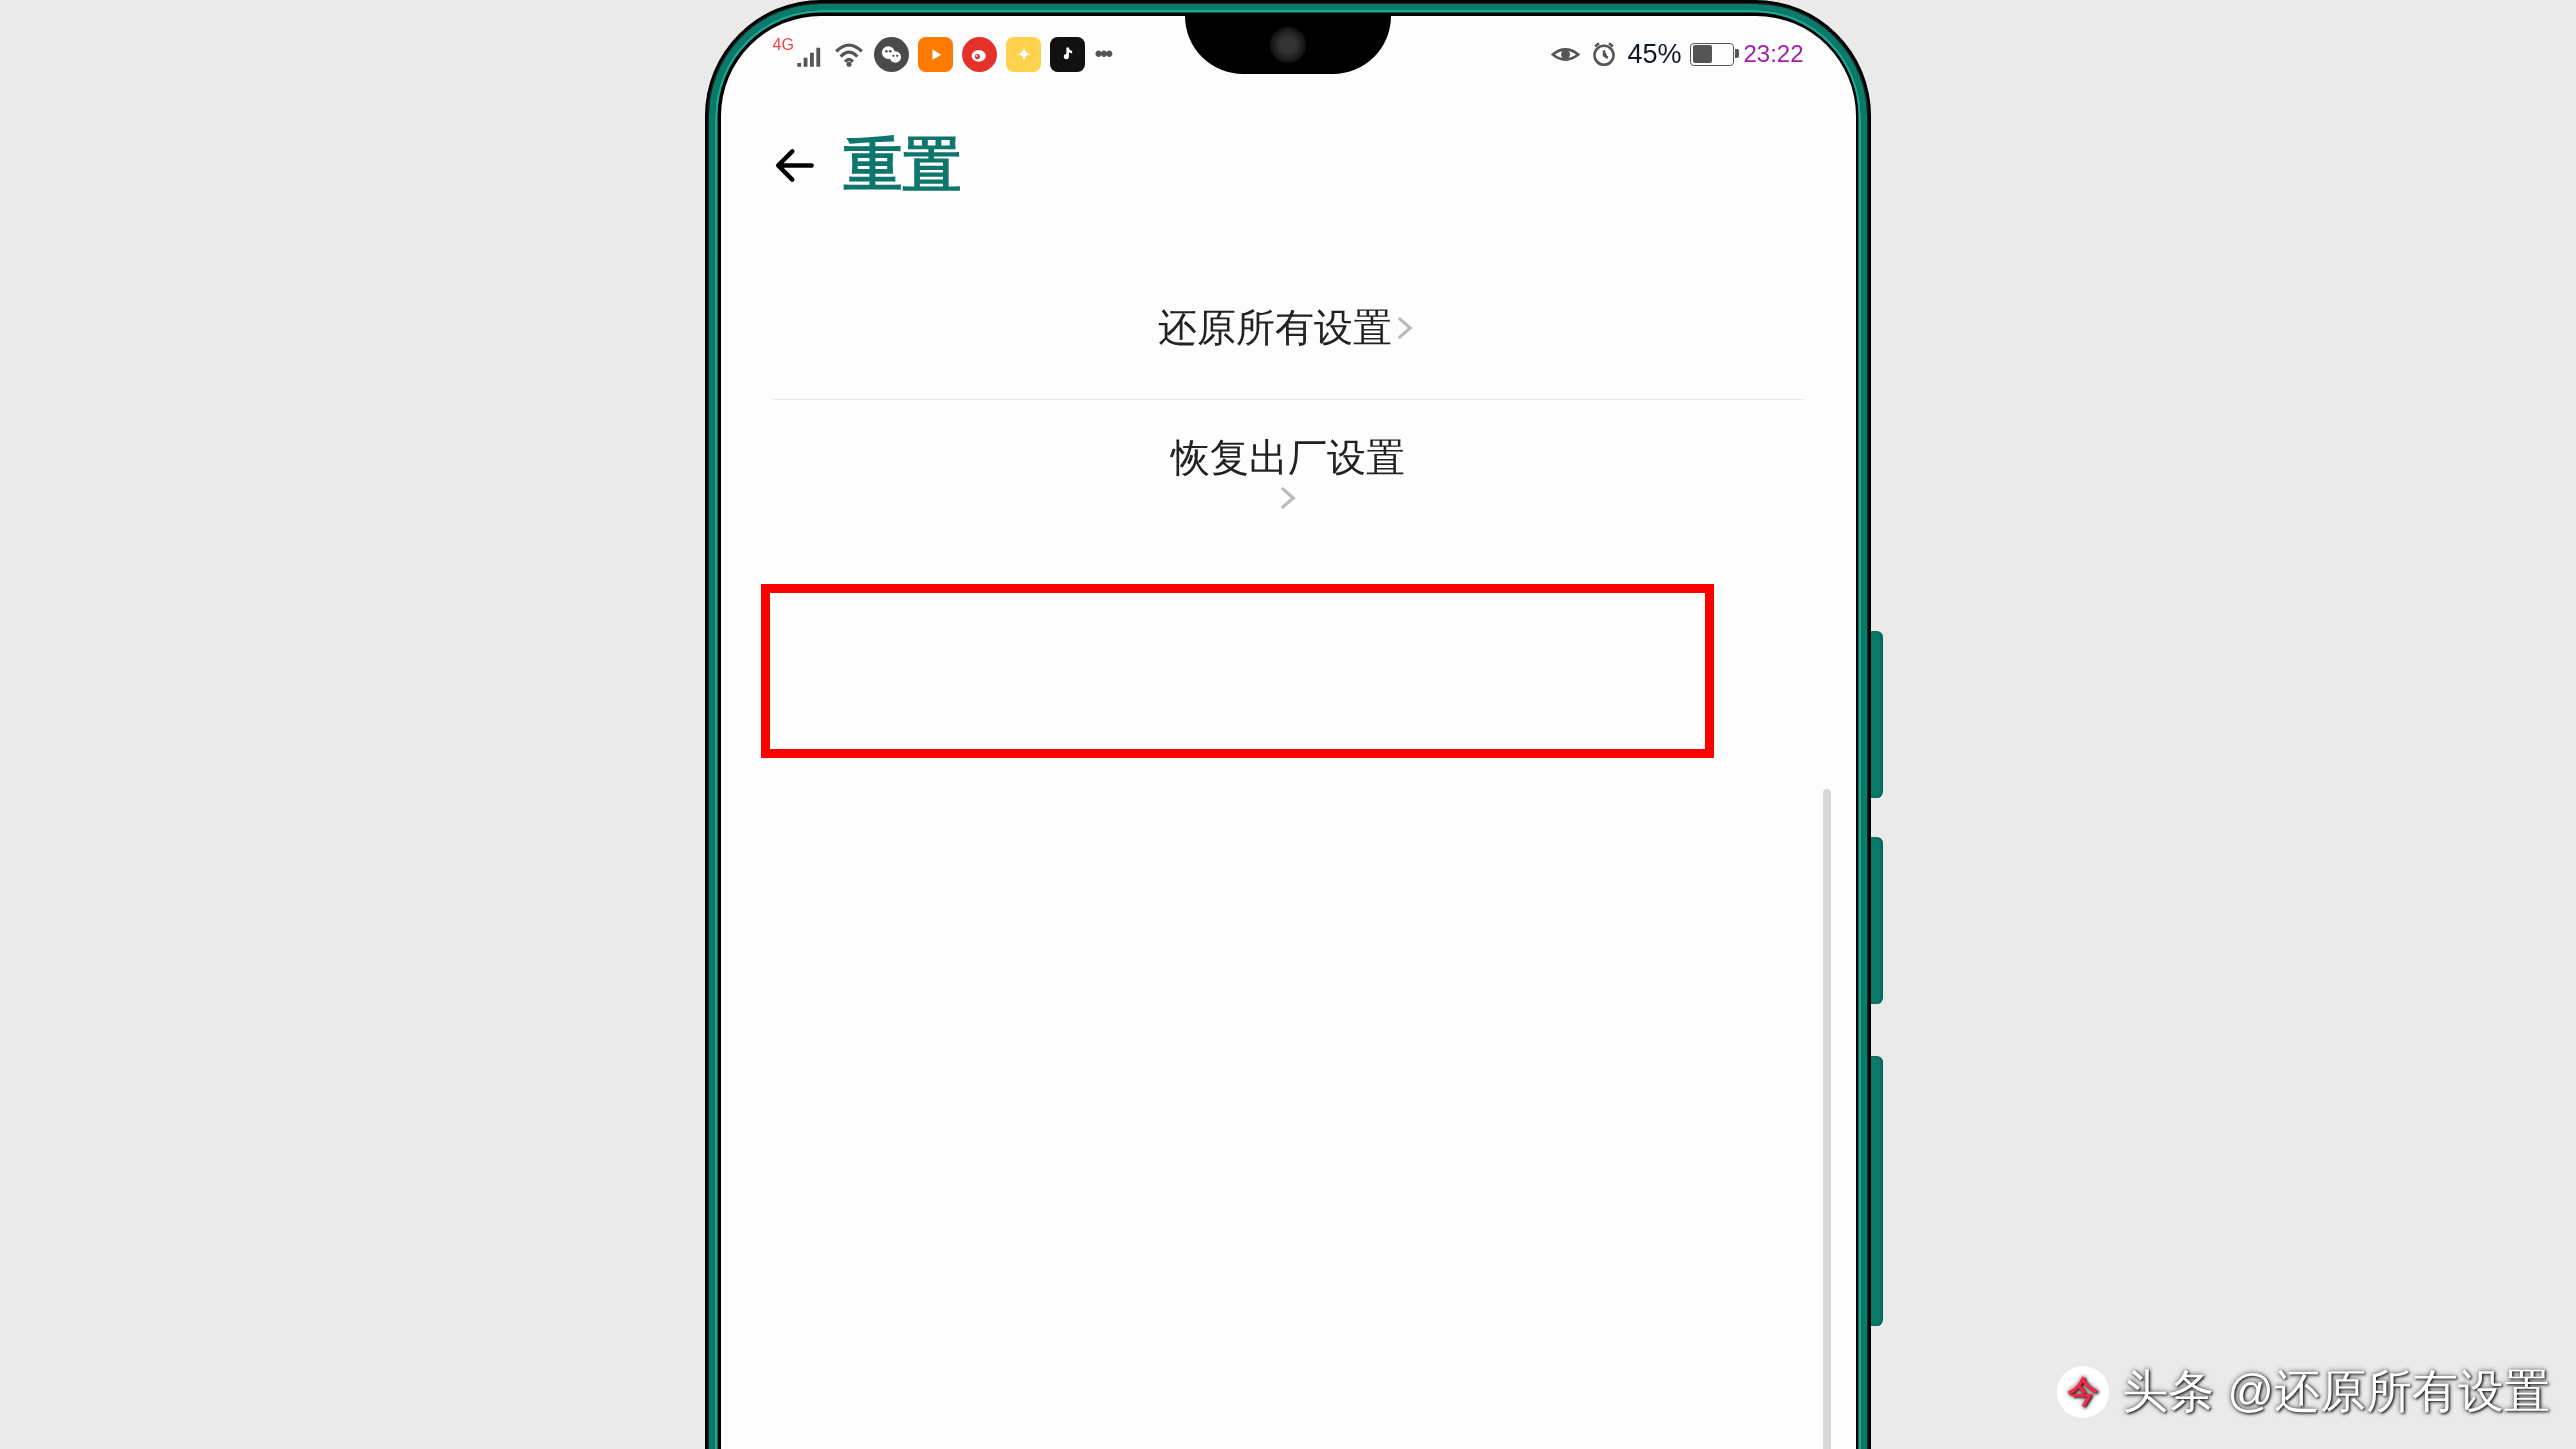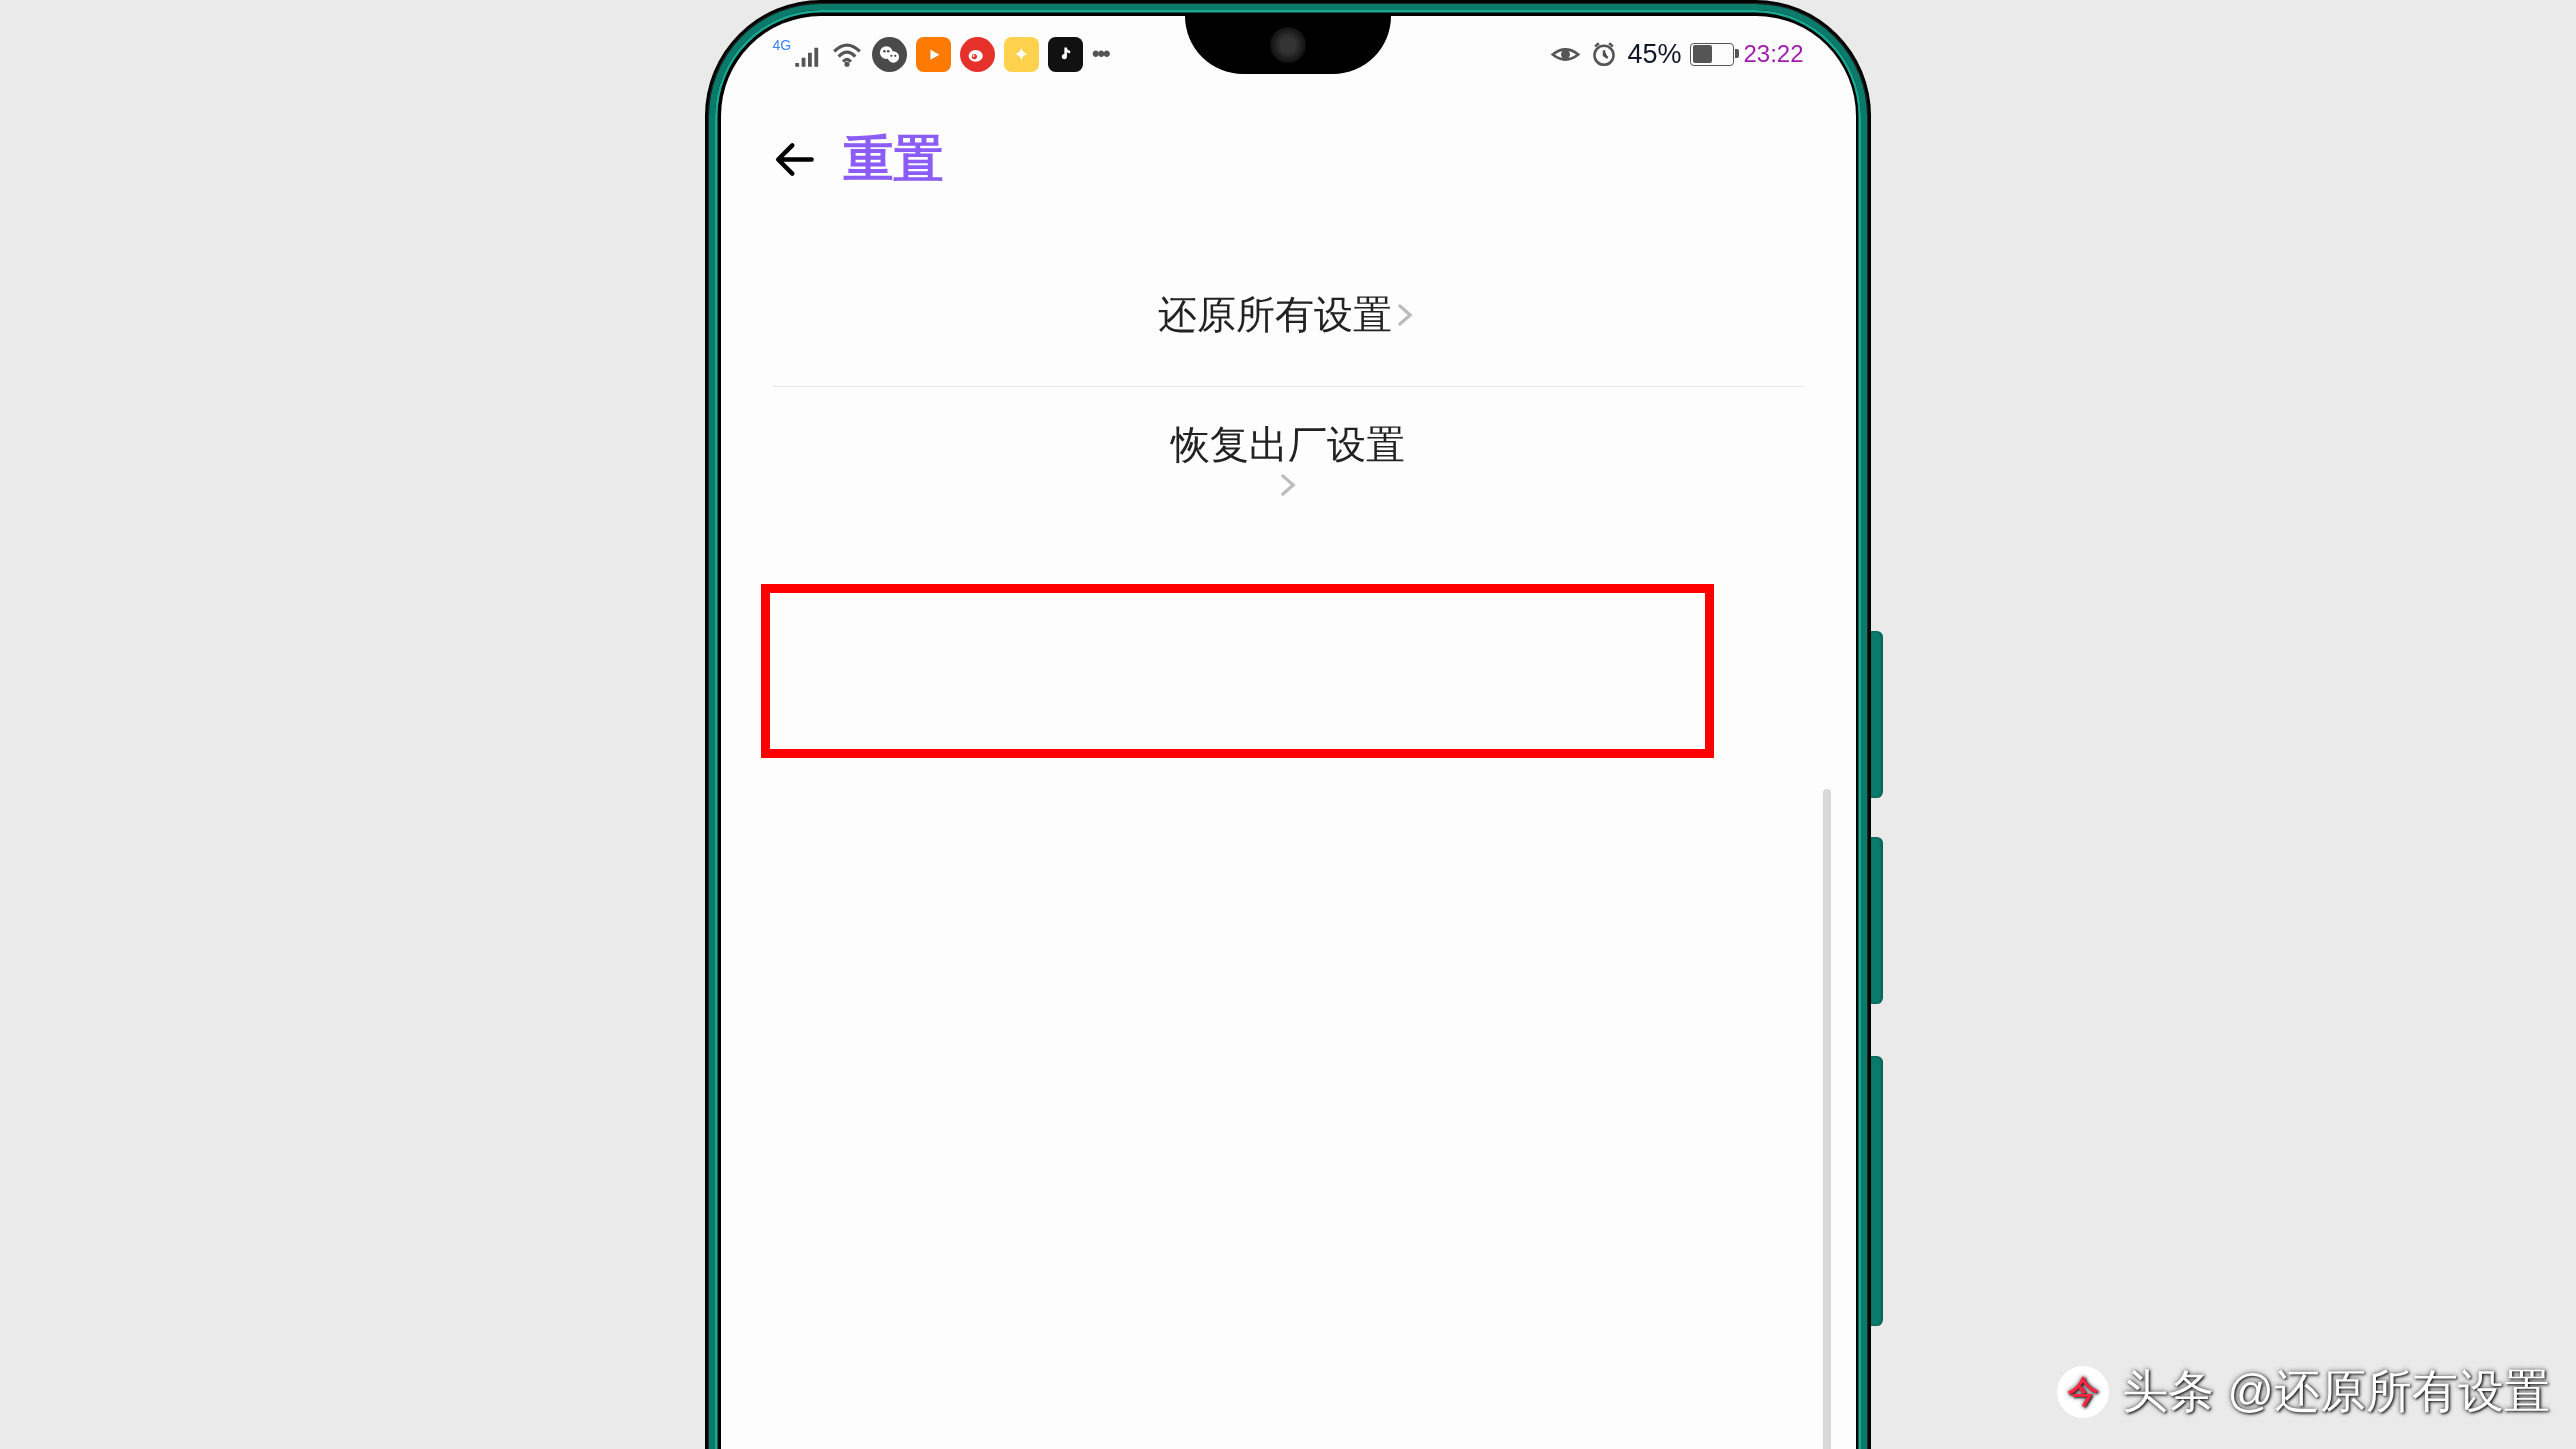--- a/index.html
+++ b/index.html
@@ -136,23 +136,23 @@
     }
     .back-arrow {
       width: 45px;
       height: 45px;
       display: flex;
       align-items: center;
       justify-content: center;
       cursor: pointer;
     }
     .page-title {
-      font-size: 50px;
+      font-size: 59px;
       font-weight: 600;
-      color: #8b5cf6;
+      color: #0f766e;
     }
     .menu-list {
       padding: 0 52px;
     }
     .menu-item {
       display: flex;
       justify-content: center;
       align-items: center;
       height: 142px;
       border-bottom: 1.3px solid #e8e8e8;
@@ -208,24 +208,24 @@
       color: #ff2442;
       font-size: 31px;
       font-weight: 900;
     }
     .dots-icon {
       font-size: 23px;
       color: #555;
       letter-spacing: -2.6px;
     }
     .sig4g {
-      font-size: 14px;
+      font-size: 16px;
       position: relative;
       top: -9px;
-      color: #3b82f6;
+      color: #ef4444;
       margin-right: -6.4px;
     }
   </style>
 </head>
 <body>
 
 <div class="phone-frame">
   <div class="phone-button-right btn1"></div>
   <div class="phone-button-right btn2"></div>
   <div class="phone-button-right btn3"></div>

